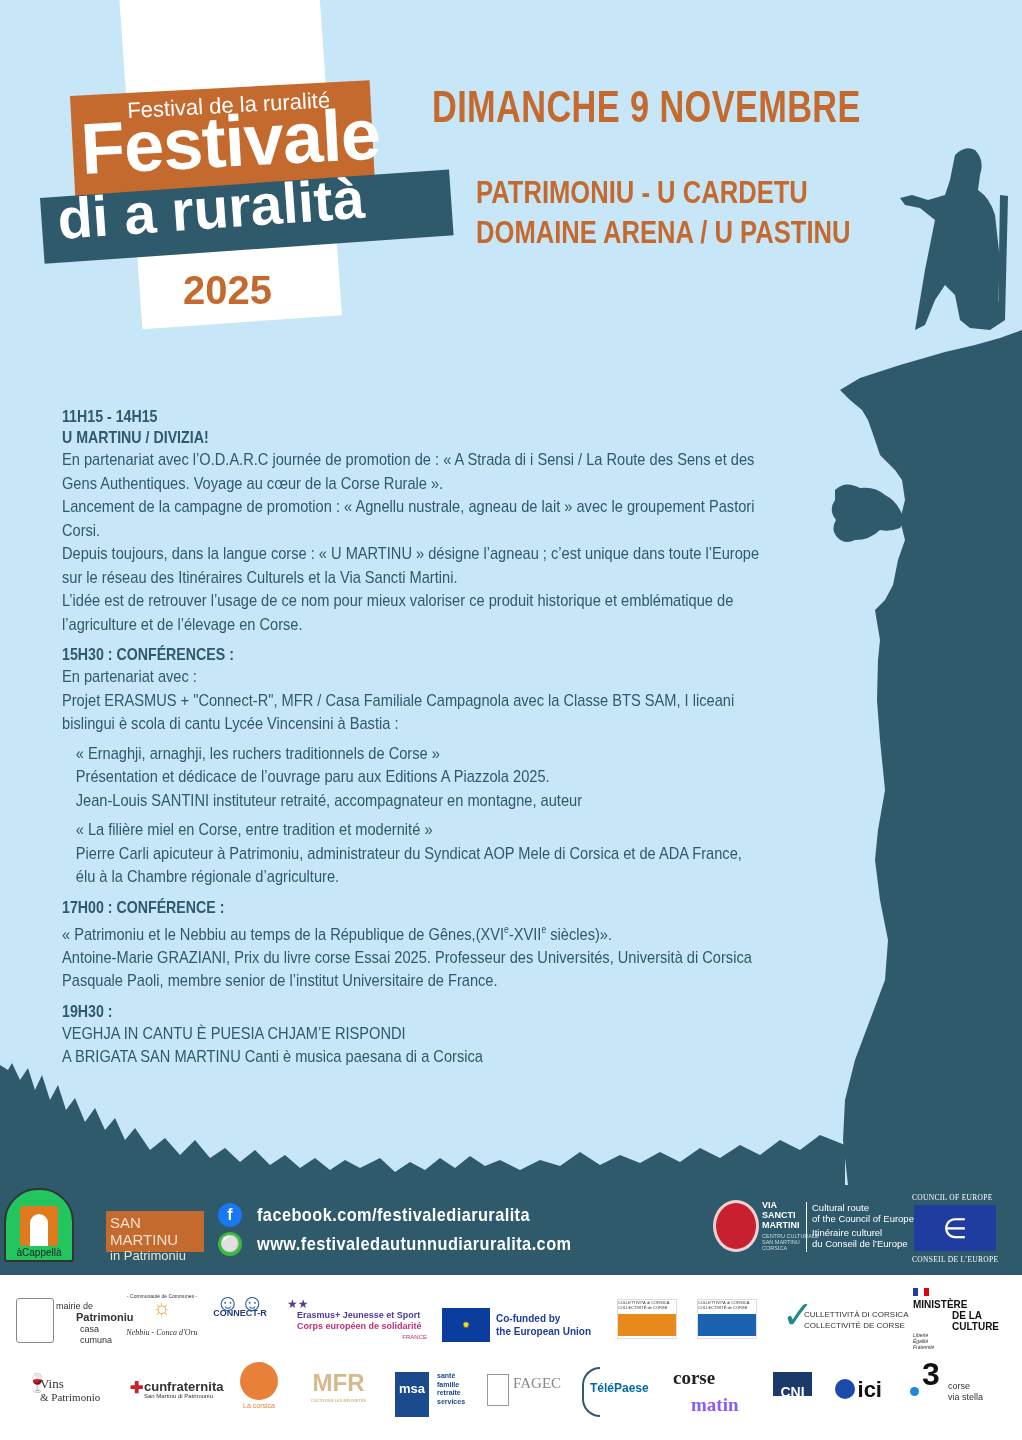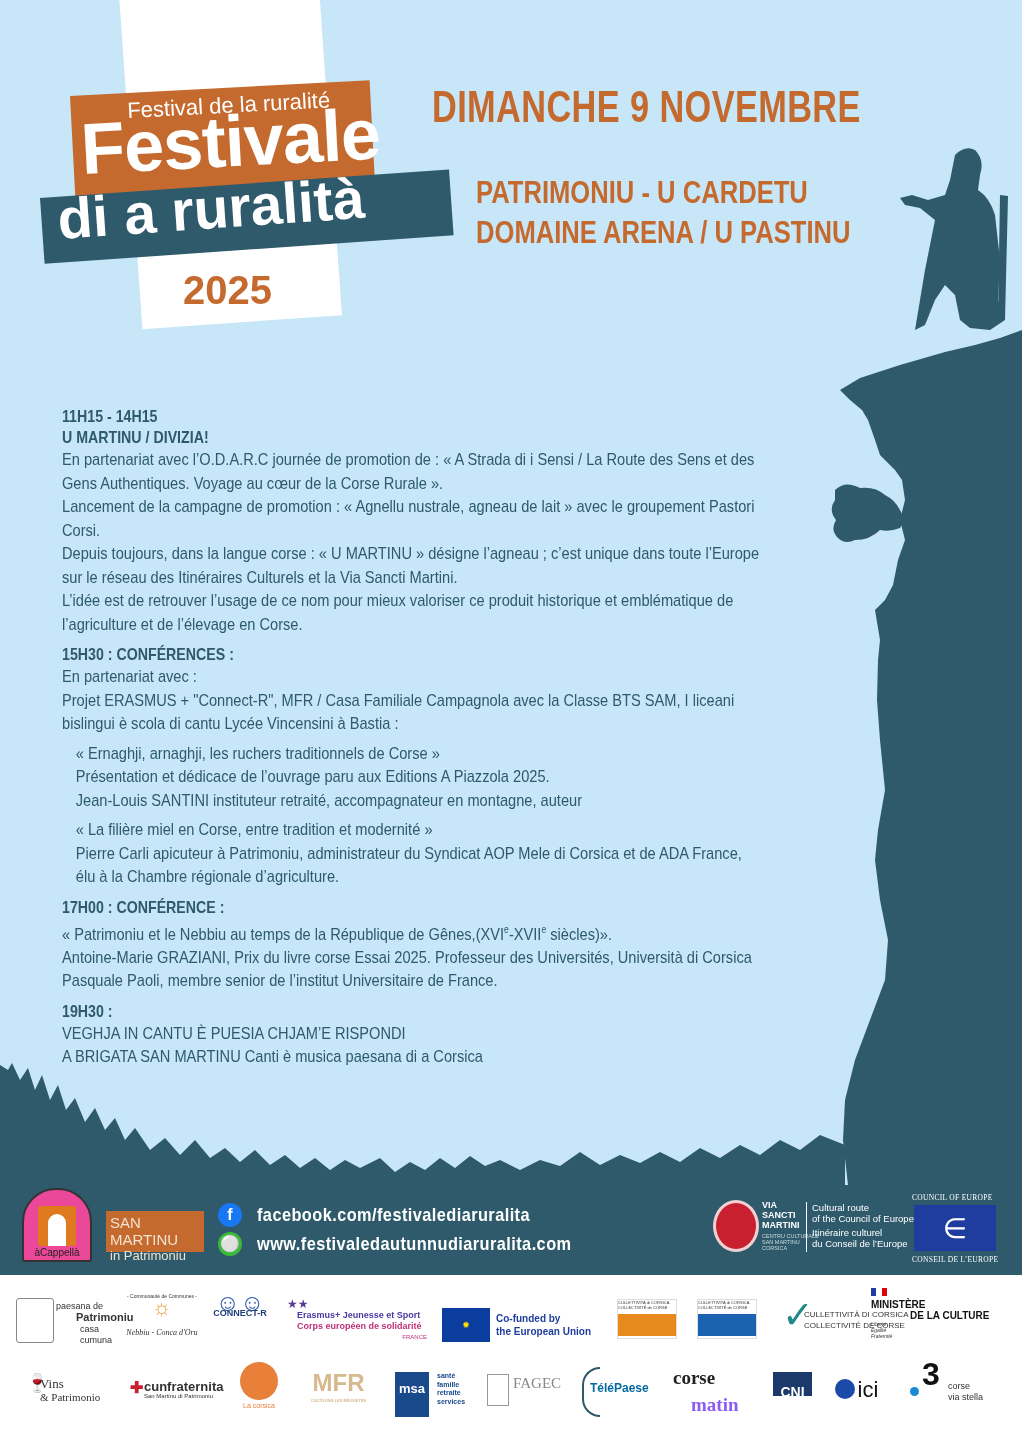--- a/index.html
+++ b/index.html
@@ -27,21 +27,21 @@
   .venue { position: absolute; left: 476px; top: 172px; font-size: 32px; font-weight: bold; color: #c56a2e; transform: scaleX(0.8); transform-origin: left top; white-space: nowrap; line-height: 40px; }
 
   
   .program { position: absolute; left: 62px; top: 406px; width: 772px; color: #2e5a6b; font-family: "Liberation Sans Narrow", "Liberation Sans", sans-serif; }
   .prog-inner { transform: scaleX(0.86); transform-origin: left top; width: 898px; }
   .block { margin-bottom: 8px; }
   .p-time { font-weight: bold; font-size: 16.5px; line-height: 21px; }
   .p-line { font-size: 17px; line-height: 23.5px; }
   .indent { padding-left: 16px; margin-top: 6px; }
   .sup { font-size: 10px; vertical-align: super; }
-  .cappella { position: absolute; left: 22px; top: 1188px; width: 70px; height: 74px; background: #ec4899; border: 2px solid #333; border-radius: 34px 34px 3px 3px; overflow: hidden; }
+  .cappella { position: absolute; left: 4px; top: 1188px; width: 70px; height: 74px; background: #22c55e; border: 2px solid #333; border-radius: 34px 34px 3px 3px; overflow: hidden; }
   .cappella .arch { position: absolute; left: 14px; top: 16px; width: 38px; height: 40px; background: #e07a1f; border-radius: 3px; }
   .cappella .arch::after { content: ""; position: absolute; left: 10px; top: 8px; width: 18px; height: 32px; background: #fff; border-radius: 9px 9px 0 0; }
   .cappella-label { position: absolute; bottom: 2px; left: 0; width: 100%; text-align: center; font-size: 10px; color: #222; }
   .sanmartinu-patri { position: absolute; left: 106px; top: 1211px; width: 98px; height: 41px; background: #c56a2e; color: #f3e2cf; padding: 3px 4px; }
   .sanmartinu-patri .t1 { font-size: 15px; line-height: 17px; }
   .sanmartinu-patri .t2 { font-size: 13px; line-height: 15px; }
   .social { position: absolute; left: 218px; top: 1200px; }
   .social-row { display: flex; align-items: center; height: 29px; }
   .social-icon { width: 24px; height: 24px; border-radius: 50%; display: flex; align-items: center; justify-content: center; color: #fff; font-weight: bold; font-size: 16px; margin-right: 15px; }
   .fb { background: #1877f2; }
@@ -182,21 +182,21 @@
   </div>
   <div class="coe-label">COUNCIL OF EUROPE</div>
   <div class="coe-flag">∈</div>
   <div class="coe-label2">CONSEIL DE L’EUROPE</div>
 </div>
 
 <div class="sponsors">
 
   <div class="sp" style="left:16px;top:18px;width:100px;">
     <div style="position:absolute;left:0;top:5px;width:38px;height:45px;border:1px solid #888;border-radius:3px;"></div>
-    <div style="position:absolute;left:40px;top:8px;font-size:9px;">paesana de</div>
+    <div style="position:absolute;left:40px;top:8px;font-size:9px;">mairie de</div>
     <div style="position:absolute;left:60px;top:19px;font-size:11px;font-weight:bold;">Patrimoniu</div>
     <div style="position:absolute;left:64px;top:31px;font-size:9px;">casa cumuna</div>
   </div>
   <div class="sp" style="left:122px;top:16px;width:80px;text-align:center;">
     <div style="font-size:5px;">- Communauté de Communes -</div>
     <div style="font-size:22px;color:#e8a23a;">☼</div>
     <div style="font-size:8px;font-style:italic;font-family:'Liberation Serif',serif;margin-top:14px;">Nebbiu - Conca d'Oru</div>
   </div>
   <div class="sp" style="left:210px;top:22px;width:60px;text-align:center;">
     <div style="font-size:24px;color:#2a5aa8;">☺☺</div>
@@ -221,21 +221,21 @@
   <div class="sp" style="left:697px;top:24px;width:60px;height:40px;border:1px solid #ddd;font-size:4px;line-height:5px;">
     <div>CULLETTIVITÀ di CORSICA</div>
     <div>COLLECTIVITÉ de CORSE</div>
     <div style="background:#1b63b0;height:22px;margin-top:4px;"></div>
   </div>
   <div class="sp" style="left:782px;top:20px;width:120px;">
     <div style="position:absolute;left:0;top:0;font-size:38px;color:#1e8a8a;line-height:40px;">✓</div>
     <div style="position:absolute;left:22px;top:14px;font-size:8px;white-space:nowrap;">CULLETTIVITÀ DI CORSICA</div>
     <div style="position:absolute;left:22px;top:25px;font-size:8px;white-space:nowrap;">COLLECTIVITÉ DE CORSE</div>
   </div>
-  <div class="sp" style="left:871px;top:13px;">
+  <div class="sp" style="left:913px;top:13px;">
     <div style="width:16px;height:8px;background:linear-gradient(90deg,#1f3d9e 33%,#fff 33%,#fff 66%,#e1000f 66%);"></div>
     <div style="font-size:10px;font-weight:bold;color:#111;margin-top:3px;">MINISTÈRE</div>
     <div style="font-size:10px;font-weight:bold;color:#111;padding-left:39px;">DE LA CULTURE</div>
     <div style="font-size:5px;font-style:italic;line-height:6px;">Liberté</div>
     <div style="font-size:5px;font-style:italic;line-height:6px;">Égalité</div>
     <div style="font-size:5px;font-style:italic;line-height:6px;">Fraternité</div>
   </div>
 
   <div class="sp" style="left:26px;top:103px;font-family:'Liberation Serif',serif;">
     <span style="font-size:18px;">🍷</span>
@@ -270,21 +270,21 @@
     <div style="position:absolute;left:0;top:0;width:18px;height:50px;border:2px solid #2e5a6b;border-right:none;border-radius:18px 0 0 18px;"></div>
     <div style="position:absolute;left:8px;top:16px;font-size:12px;font-weight:bold;color:#0369a1;white-space:nowrap;">TéléPaese</div>
   </div>
   <div class="sp" style="left:673px;top:94px;font-family:'Liberation Serif',serif;font-weight:bold;">
     <div style="font-size:19px;color:#222;line-height:18px;">corse</div>
     <div style="font-size:19px;color:#8b5cf6;line-height:16px;margin-left:18px;margin-top:10px;">matin</div>
   </div>
   <div class="sp" style="left:773px;top:97px;width:39px;height:24px;background:#1b3a6b;color:#fff;font-weight:bold;font-size:14px;text-align:center;line-height:40px;">CNI</div>
   <div class="sp" style="left:835px;top:104px;">
     <span style="display:inline-block;width:20px;height:20px;border-radius:50%;background:#1b4aa8;vertical-align:middle;"></span>
-    <span style="font-size:22px;font-weight:normal;color:#111;vertical-align:middle;">ici</span>
+    <span style="font-size:22px;font-weight:bold;color:#111;vertical-align:middle;">ici</span>
   </div>
   <div class="sp" style="left:910px;top:98px;">
     <span style="position:absolute;left:0;top:14px;width:9px;height:9px;border-radius:50%;background:#1e88d8;"></span>
     <span style="position:absolute;left:12px;top:-4px;font-size:32px;font-weight:bold;color:#111;">3</span>
     <span style="position:absolute;left:38px;top:8px;font-size:9px;white-space:nowrap;">corse</span>
     <span style="position:absolute;left:38px;top:19px;font-size:9px;white-space:nowrap;">via stella</span>
   </div>
 </div>
 
 </body></html>

